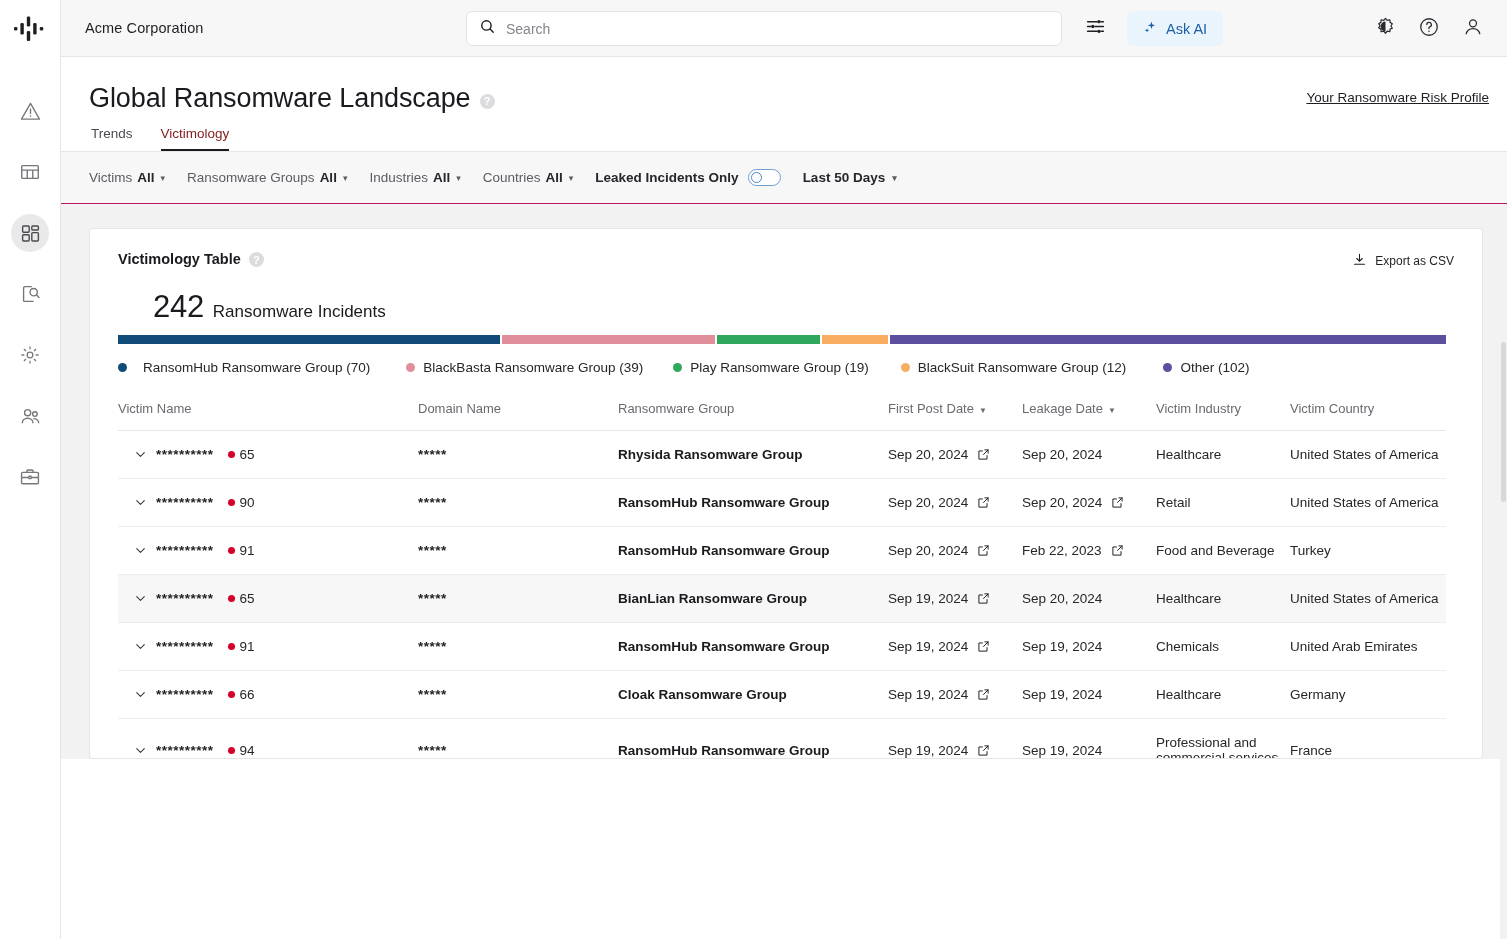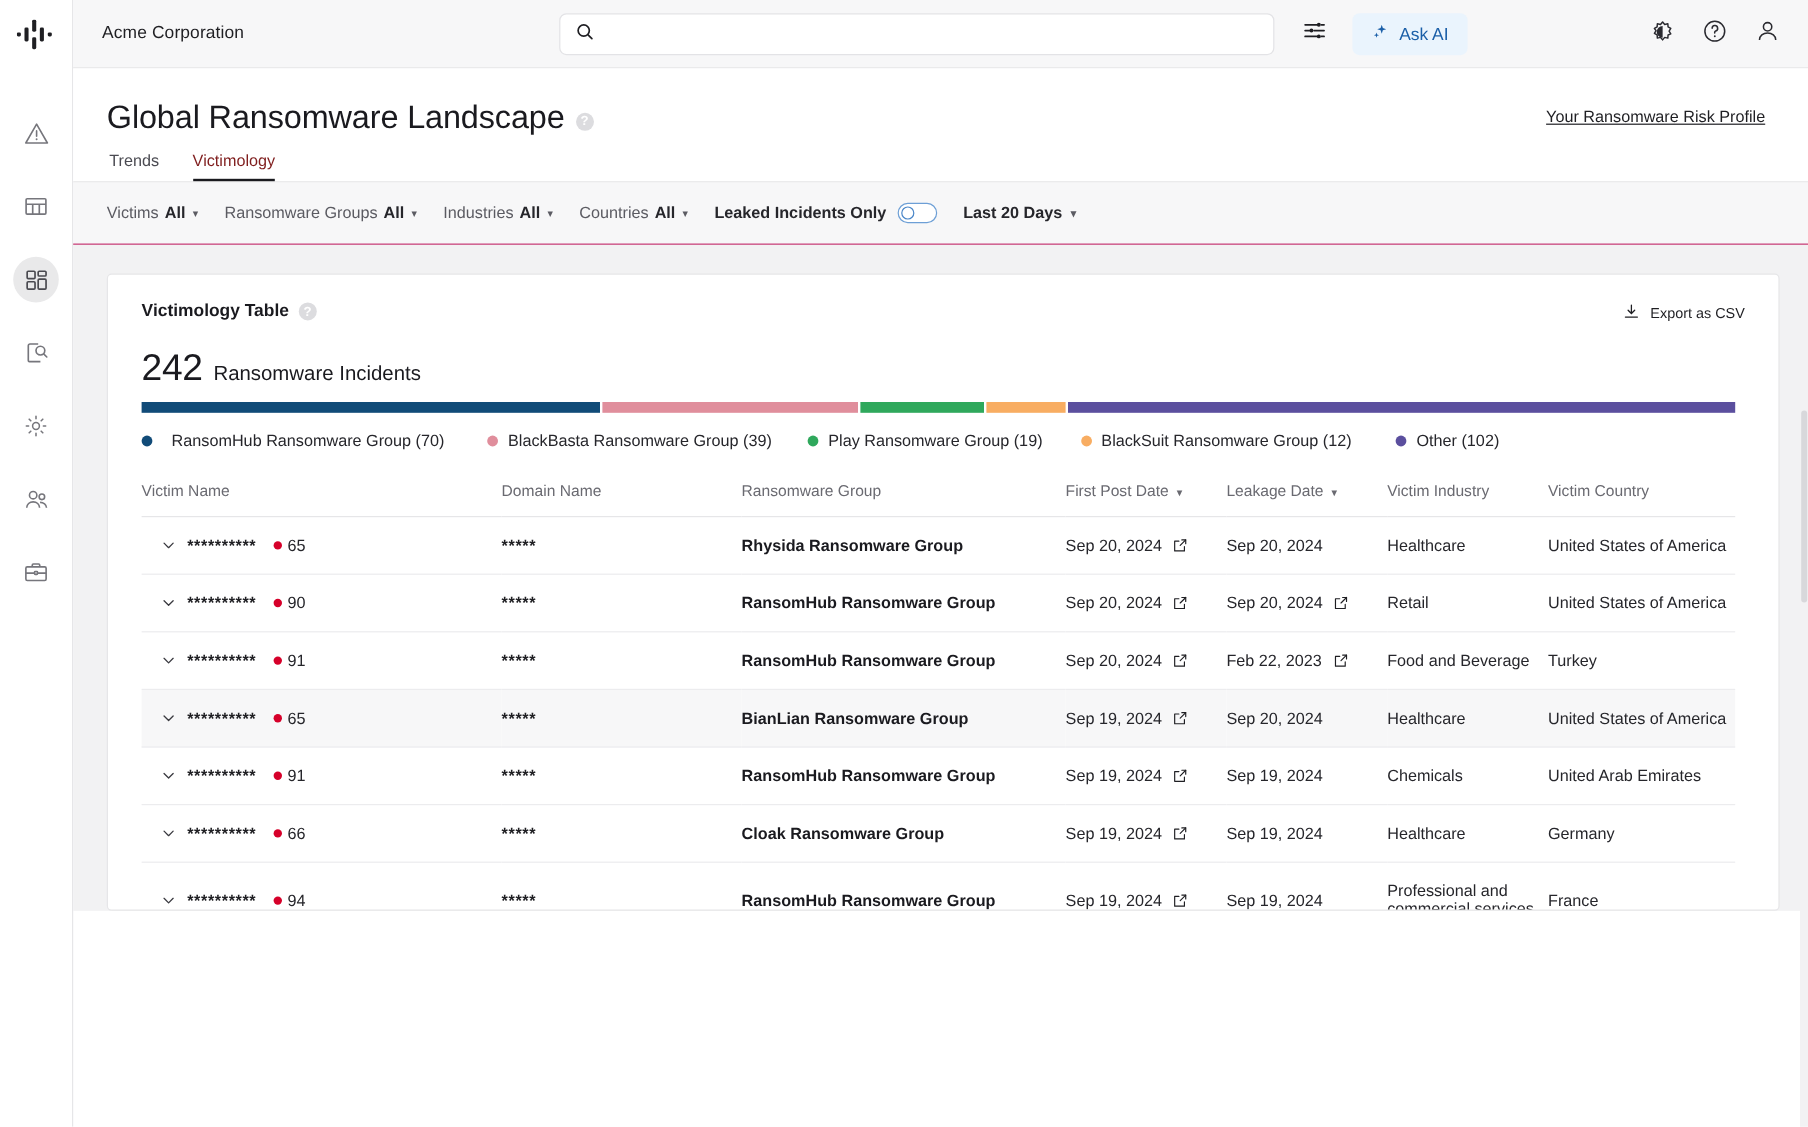--- a/index.html
+++ b/index.html
@@ -86,21 +86,21 @@
   }
   .title-row { display: flex; align-items: center; gap: 9px; }
   .page-title { font-size: 27px; font-weight: 400; color: #1a1a1f; letter-spacing: -.1px; }
   .help-dot {
     width: 15px; height: 15px; border-radius: 50%;
     background: #dcdcdf; color: #ffffff; font-size: 11px;
     display: flex; align-items: center; justify-content: center;
     cursor: pointer; font-weight: 700; margin-top: 5px;
   }
   .risk-link {
-    position: absolute; right: 36px; top: 33px;
+    position: absolute; right: 18px; top: 33px;
     font-size: 13.5px; color: #1f1f23; text-decoration: underline; cursor: pointer;
   }
   .tabs { display: flex; gap: 28px; margin-top: 12px; padding-left: 2px; }
   .tab {
     font-size: 13.5px; color: #4b4b52; padding-bottom: 8px; cursor: pointer;
     border-bottom: 2px solid transparent;
   }
   .tab.active { color: #7f1d1d; border-bottom-color: #1a1a1f; }
 
   
@@ -143,21 +143,21 @@
   }
   .card-head { display: flex; align-items: flex-start; }
   .card-title { font-size: 14.5px; font-weight: 700; color: #1a1a1f; }
   .card-head .help-dot { margin-top: 1px; margin-left: 8px; }
   .export {
     position: absolute; right: 28px; top: 23px;
     display: flex; align-items: center; gap: 8px;
     font-size: 12px; color: #1f1f23; cursor: pointer;
   }
   .bignum-row { display: flex; align-items: baseline; gap: 9px; margin-top: 22px; }
-  .bignum { font-size: 31px; color: #1a1a1f; letter-spacing: -.3px; }
+  .bignum { font-size: 31px; color: #1a1a1f; letter-spacing: -.3px; margin-left: 35px; }
   .bignum-lbl { font-size: 17px; color: #1a1a1f; }
 
   .stackbar { display: flex; height: 9px; margin-top: 10px; gap: 2px; width: 1328px; }
   .stackbar > div { height: 9px; }
 
   .legend { display: flex; align-items: center; margin-top: 16px; }
   .legend-item { display: flex; align-items: center; gap: 8px; font-size: 13.5px; color: #26262b; }
   .legend-dot { width: 9px; height: 9px; border-radius: 50%; flex: 0 0 9px; }
 
   
@@ -289,20 +289,21 @@
     <header class="topbar">
       <div class="org-name">Acme Corporation</div>
 
       <div class="search-wrap">
         <span>
           <svg width="17" height="17" viewBox="0 0 24 24" fill="none" stroke="#1f1f23" stroke-width="2">
             <circle cx="10.5" cy="10.5" r="6.6"></circle>
               <path d="m15.6 15.6 4.5 4.5" stroke-linecap="round"></path>
           </svg>
         </span>
+        <input type="text" value="" placeholder="Search" style="">
       </div>
 
       <div class="tune-btn">
         <span>
           <svg width="21" height="21" viewBox="0 0 24 24" fill="none" stroke="currentColor" stroke-width="1.7" stroke-linecap="round">
             <path d="M3 6.5h11M18.5 6.5H21M3 12h4M11.5 12H21M3 17.5h11M18.5 17.5H21"></path>
             <circle cx="16" cy="6.5" r="1.9" fill="currentColor" stroke="none"></circle>
             <circle cx="9" cy="12" r="1.9" fill="currentColor" stroke="none"></circle>
             <circle cx="16" cy="17.5" r="1.9" fill="currentColor" stroke="none"></circle>
           </svg>
@@ -381,21 +382,21 @@
         <b>All</b>
         <span class="caret">▾</span>
       </div>
       <div class="toggle-filter">
         <span class="lbl">Leaked Incidents Only</span>
         <div class="switch">
             <div class="knob"></div>
           </div>
       </div>
       <div class="daterange">
-        <span>Last 20 Days</span>
+        <span>Last 50 Days</span>
         <span class="caret">▾</span>
       </div>
     </div>
 
     <div class="content">
       <section class="card">
         <div class="card-head">
           <div class="card-title">Victimology Table</div>
           <span class="help-dot">?</span>
         </div>

